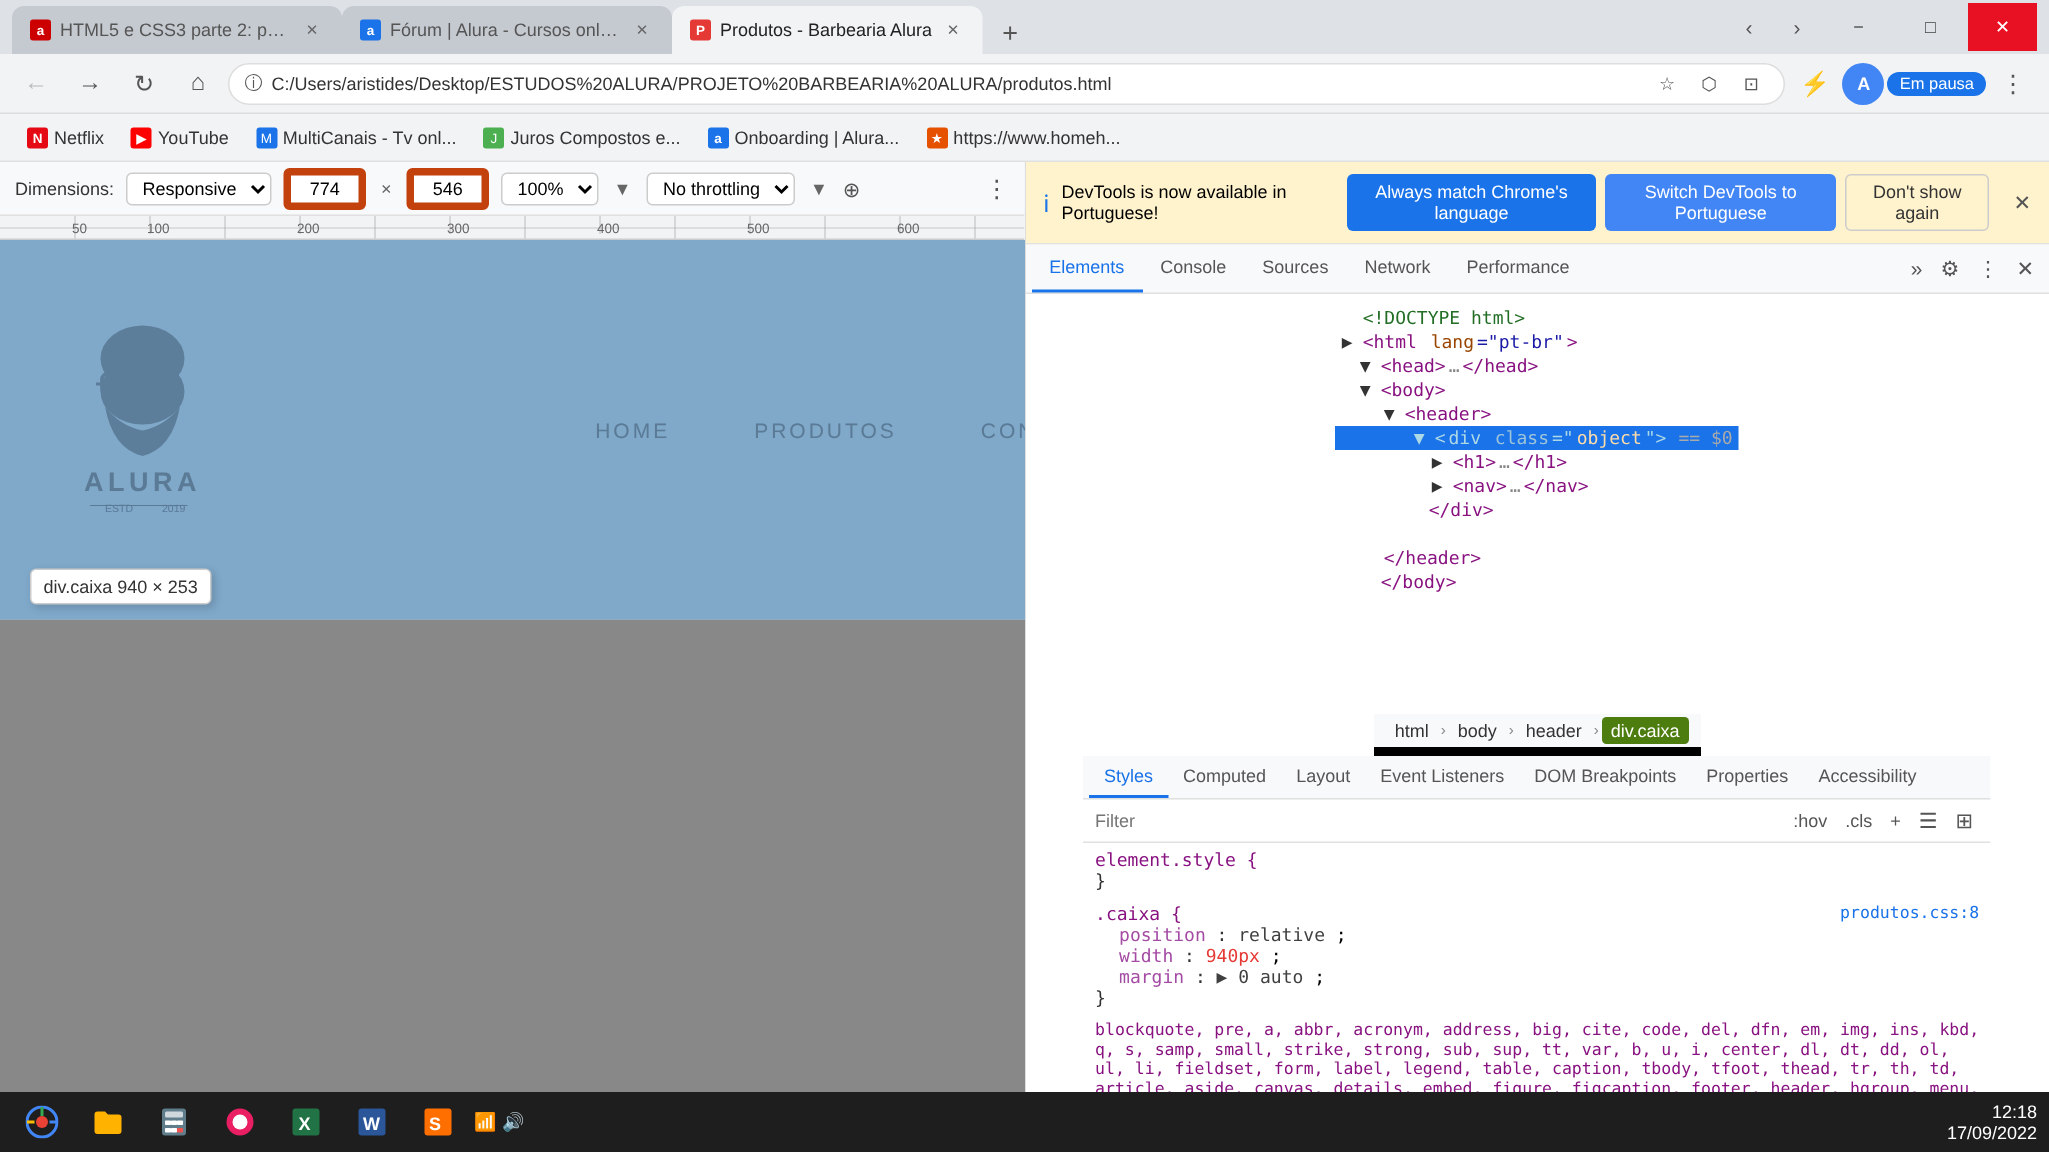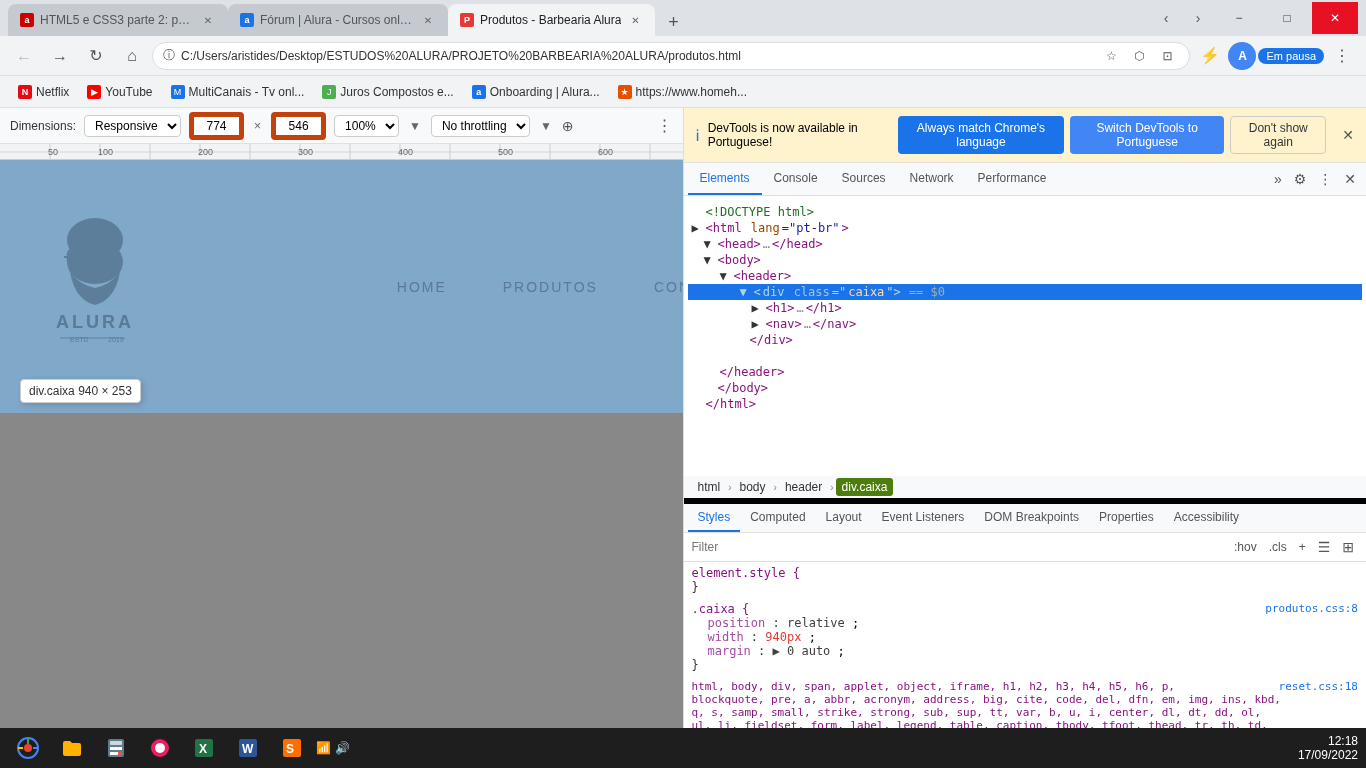--- a/index.html
+++ b/index.html
@@ -100,21 +100,21 @@
     .style-selector { color: #881280; }
     .style-brace { color: #333; }
     .style-prop { color: #a44ba4; margin-left: 16px; }
     .style-colon { color: #333; }
     .style-value-blue { color: #404040; }
     .style-value-red { color: #e53935; }
     .style-source { float: right; color: #1a73e8; cursor: pointer; font-size: 11px; }
     .style-strikethrough { text-decoration: line-through; color: #999; }
     .reset-source { color: #1a73e8; cursor: pointer; font-size: 11px; float: right; }
 
-    .devtools-inner { flex: 1; display: flex; flex-direction: column; overflow: hidden; }
+    .devtools-inner { flex: 1; display: flex; flex-direction: column; overflow: hidden; align-items: center; }
 
     .taskbar { height: 40px; background: #1e1e1e; display: flex; align-items: center; padding: 0 8px; gap: 4px; position: fixed; bottom: 0; width: 1366px; }
     .taskbar-item { width: 40px; height: 36px; display: flex; align-items: center; justify-content: center; border-radius: 4px; cursor: pointer; }
     .taskbar-time { margin-left: auto; color: white; font-size: 12px; text-align: right; }
     .taskbar-icons { display: flex; gap: 4px; align-items: center; color: white; font-size: 13px; margin-right: 8px; }
 
     .page-area { flex: 1; display: flex; flex-direction: column; overflow: hidden; position: relative; }
     .ruler-row { height: 20px; background: #f1f3f4; border-bottom: 1px solid #ddd; position: relative; }
 
     .dev-section-top { height: 280px; overflow: hidden; display: flex; flex-direction: column; }
@@ -363,21 +363,21 @@
             </div>
 
             <div class="tree-line" style="padding-left:32px;">
               <span class="triangle">▼</span>
               <span class="tag">&lt;header&gt;</span>
             </div>
 
             <div class="tree-line highlighted" style="padding-left:4px;">
               <span style="display:inline-block; width:46px;"></span>
               <span class="triangle" style="color:#add8e6;">▼</span>
-              <span style="color:#add8e6;">&lt;</span><span style="color:#add8e6;">div </span><span style="color:#9dc4d9;">class</span><span style="color:#add8e6;">="</span><span style="color:#ffddaa;">caixa</span><span style="color:#add8e6;">"&gt;</span>
+              <span style="color:#add8e6;">&lt;</span><span style="color:#add8e6;">div </span><span style="color:#9dc4d9;">class</span><span style="color:#add8e6;">="</span><span style="color:#ffddaa;">object</span><span style="color:#add8e6;">"&gt;</span>
               <span style="color:#aaa; margin-left:6px;">== $0</span>
             </div>
 
             <div class="tree-line" style="padding-left:64px;">
               <span class="triangle">▶</span>
               <span class="tag">&lt;h1&gt;</span><span class="dots">…</span><span class="tag">&lt;/h1&gt;</span>
             </div>
 
             <div class="tree-line" style="padding-left:64px;">
               <span class="triangle">▶</span>
@@ -392,24 +392,20 @@
             <div class="tree-line" style="padding-left:32px;flex-direction:column;">
               <span class="triangle">&nbsp;&nbsp;&nbsp;</span>
               <span class="tag">&lt;/header&gt;</span>
             </div>
 
             <div class="tree-line" style="padding-left:16px;">
               <span class="triangle">&nbsp;&nbsp;&nbsp;</span>
               <span class="tag">&lt;/body&gt;</span>
             </div>
 
-            <div class="tree-line">
-              <span class="triangle">&nbsp;&nbsp;&nbsp;</span>
-              <span class="tag">&lt;/html&gt;</span>
-            </div>
           </div>
         </div>
 
         <div class="breadcrumb-bar">
           <span class="breadcrumb-item">html</span>
           <span style="color:#888; font-size:10px;">›</span>
           <span class="breadcrumb-item">body</span>
           <span style="color:#888; font-size:10px;">›</span>
           <span class="breadcrumb-item">header</span>
           <span style="color:#888; font-size:10px;">›</span>
@@ -467,24 +463,20 @@
                 <span class="style-prop">margin</span>
                 <span class="style-colon">: </span>
                 <span class="style-value-blue">▶ 0 auto</span>
                 <span>;</span>
               </div>
               <div><span class="style-brace">}</span></div>
             </div>
 
             <div class="style-rule">
               <div style="font-size:11px; color:#881280; word-break:break-all;">
-                <span>html, body, div, span, applet, object, iframe, h1, h2, h3, h4, h5, h6, p,</span>
-                <span class="reset-source">reset.css:18</span>
-              </div>
-              <div style="font-size:11px; color:#881280; word-break:break-all;">
                 blockquote, pre, a, abbr, acronym, address, big, cite, code, del, dfn, em, img, ins, kbd,
               </div>
               <div style="font-size:11px; color:#881280; word-break:break-all;">
                 q, s, samp, small, strike, strong, sub, sup, tt, var, b, u, i, center, dl, dt, dd, ol,
               </div>
               <div style="font-size:11px; color:#881280; word-break:break-all;">
                 ul, li, fieldset, form, label, legend, table, caption, tbody, tfoot, thead, tr, th, td,
               </div>
               <div style="font-size:11px; color:#881280; word-break:break-all;">
                 article, aside, canvas, details, embed, figure, figcaption, footer, header, hgroup, menu,

